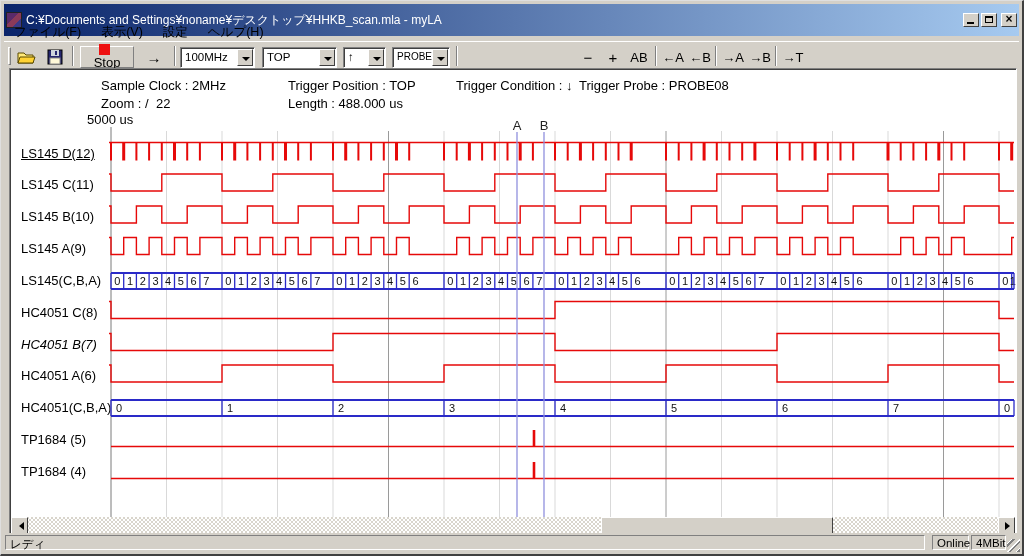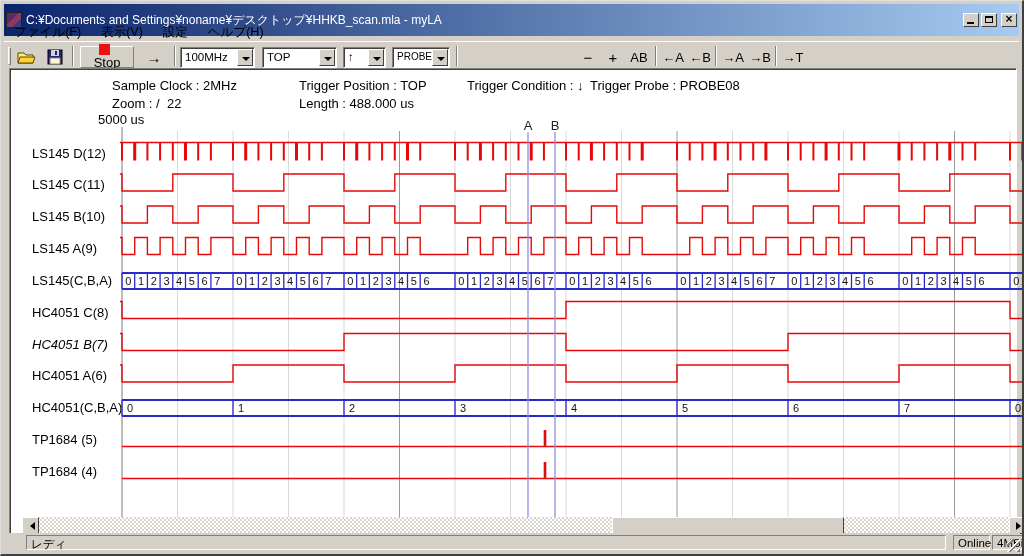--- a/index.html
+++ b/index.html
@@ -35,37 +35,37 @@
   .combo .val{position:absolute;left:4px;top:3px;right:18px;white-space:nowrap;overflow:hidden;}
   .combo .drop{position:absolute;right:1px;top:1px;bottom:1px;width:16px;background:#d4d0c8;
     border:1px solid;border-color:#fff #404040 #404040 #fff;}
   .combo .drop:after{content:"";position:absolute;left:4px;top:7px;border:4px solid transparent;border-top-color:#000;}
   #slider-track{position:absolute;left:458px;top:53px;width:110px;height:4px;border:1px solid;border-color:#808080 #fff #fff #808080;background:#c0bcb4;}
   #slider-thumb{position:absolute;left:480px;top:44px;width:10px;height:20px;background:#d4d0c8;border:1px solid;border-color:#fff #404040 #404040 #fff;}
   .stop-square{width:11px;height:11px;background:#ee1111;margin-right:6px;flex:0 0 auto;}
   
   #client{position:absolute;left:8px;top:67px;width:1008px;height:468px;
     background:#fff;border:1px solid;border-color:#808080 #fff #fff #808080;box-shadow:inset 1px 1px 0 #404040;}
-  #content{position:absolute;left:11px;top:0;width:900px;height:556px;pointer-events:none;padding-left:12px;}
+  #content{position:absolute;left:0;top:0;width:900px;height:556px;pointer-events:none;padding-left:12px;}
   .info-text{position:absolute;font-size:13px;color:#000;white-space:pre;}
   #timebase{position:absolute;left:86px;top:111px;font-size:13px;color:#000;}
   .chan-label{position:absolute;left:20px;font-size:13px;color:#000;white-space:nowrap;}
   #wave-svg{position:absolute;left:0;top:0;}
   #wave-svg text{font-family:"Liberation Sans", sans-serif;}
   
   #hscroll{position:absolute;left:10px;top:516px;width:1004px;height:17px;
     background:repeating-conic-gradient(#ffffff 0% 25%,#d9d5cc 0% 50%) 0 0/4px 4px;pointer-events:auto;}
   .sb-btn{position:absolute;top:0;width:17px;height:17px;background:#d4d0c8;border:1px solid;border-color:#fff #404040 #404040 #fff;}
   .sb-btn .tri{position:absolute;top:4px;width:0;height:0;border:4px solid transparent;}
   #sb-left .tri{left:3px;border-right:5px solid #000;}
   #sb-right .tri{left:6px;border-left:5px solid #000;}
   #sb-thumb{position:absolute;left:590px;top:0;width:232px;height:17px;background:#d4d0c8;border:1px solid;border-color:#fff #404040 #404040 #fff;}
   
   #statusbar{position:absolute;left:2px;right:2px;bottom:2px;height:19px;background:#d4d0c8;font-size:11.5px;color:#000;}
-  .sb-pane{position:absolute;top:2px;height:15px;border:1px solid;border-color:#808080 #fff #fff #808080;padding:1px 4px;white-space:nowrap;margin-left:21px;}
+  .sb-pane{position:absolute;top:2px;height:15px;border:1px solid;border-color:#808080 #fff #fff #808080;padding:1px 4px;white-space:nowrap;}
   #grip{position:absolute;right:0;bottom:0;width:13px;height:13px;
     background:repeating-linear-gradient(135deg,transparent 0 3px,#fff 3px 4px,#808080 4px 6px);}
 </style>
 </head>
 <body>
 
 <div id="window">
 
   <div id="titlebar">
     <div id="app-icon"></div>
@@ -165,21 +165,21 @@
 
   <div id="content">
     <div class="info-text" style="left:100px;top:77px">Sample Clock : 2MHz</div>
     <div class="info-text" style="left:287px;top:77px">Trigger Position : TOP</div>
     <div class="info-text" style="left:455px;top:77px">Trigger Condition : ↓</div>
     <div class="info-text" style="left:578px;top:77px">Trigger Probe : PROBE08</div>
     <div class="info-text" style="left:100px;top:95px">Zoom : /  22</div>
     <div class="info-text" style="left:287px;top:95px">Length : 488.000 us</div>
     <div id="timebase">5000 us</div>
     <div id="chan-labels">
-        <div class="chan-label" style="top: 144.5px;">LS145 D(12)</div>
+        <div class="chan-label" style="top: 144.5px; text-decoration: underline;">LS145 D(12)</div>
         <div class="chan-label" style="top: 176px;">LS145 C(11)</div>
         <div class="chan-label" style="top: 208px;">LS145 B(10)</div>
         <div class="chan-label" style="top: 239.5px;">LS145 A(9)</div>
         <div class="chan-label" style="top: 272px;">LS145(C,B,A)</div>
         <div class="chan-label" style="top: 303.5px;">HC4051 C(8)</div>
         <div class="chan-label" style="top: 335.5px; font-style: italic;">HC4051 B(7)</div>
         <div class="chan-label" style="top: 367px;">HC4051 A(6)</div>
         <div class="chan-label" style="top: 399px;">HC4051(C,B,A)</div>
         <div class="chan-label" style="top: 431px;">TP1684 (5)</div>
         <div class="chan-label" style="top: 463px;">TP1684 (4)</div>

